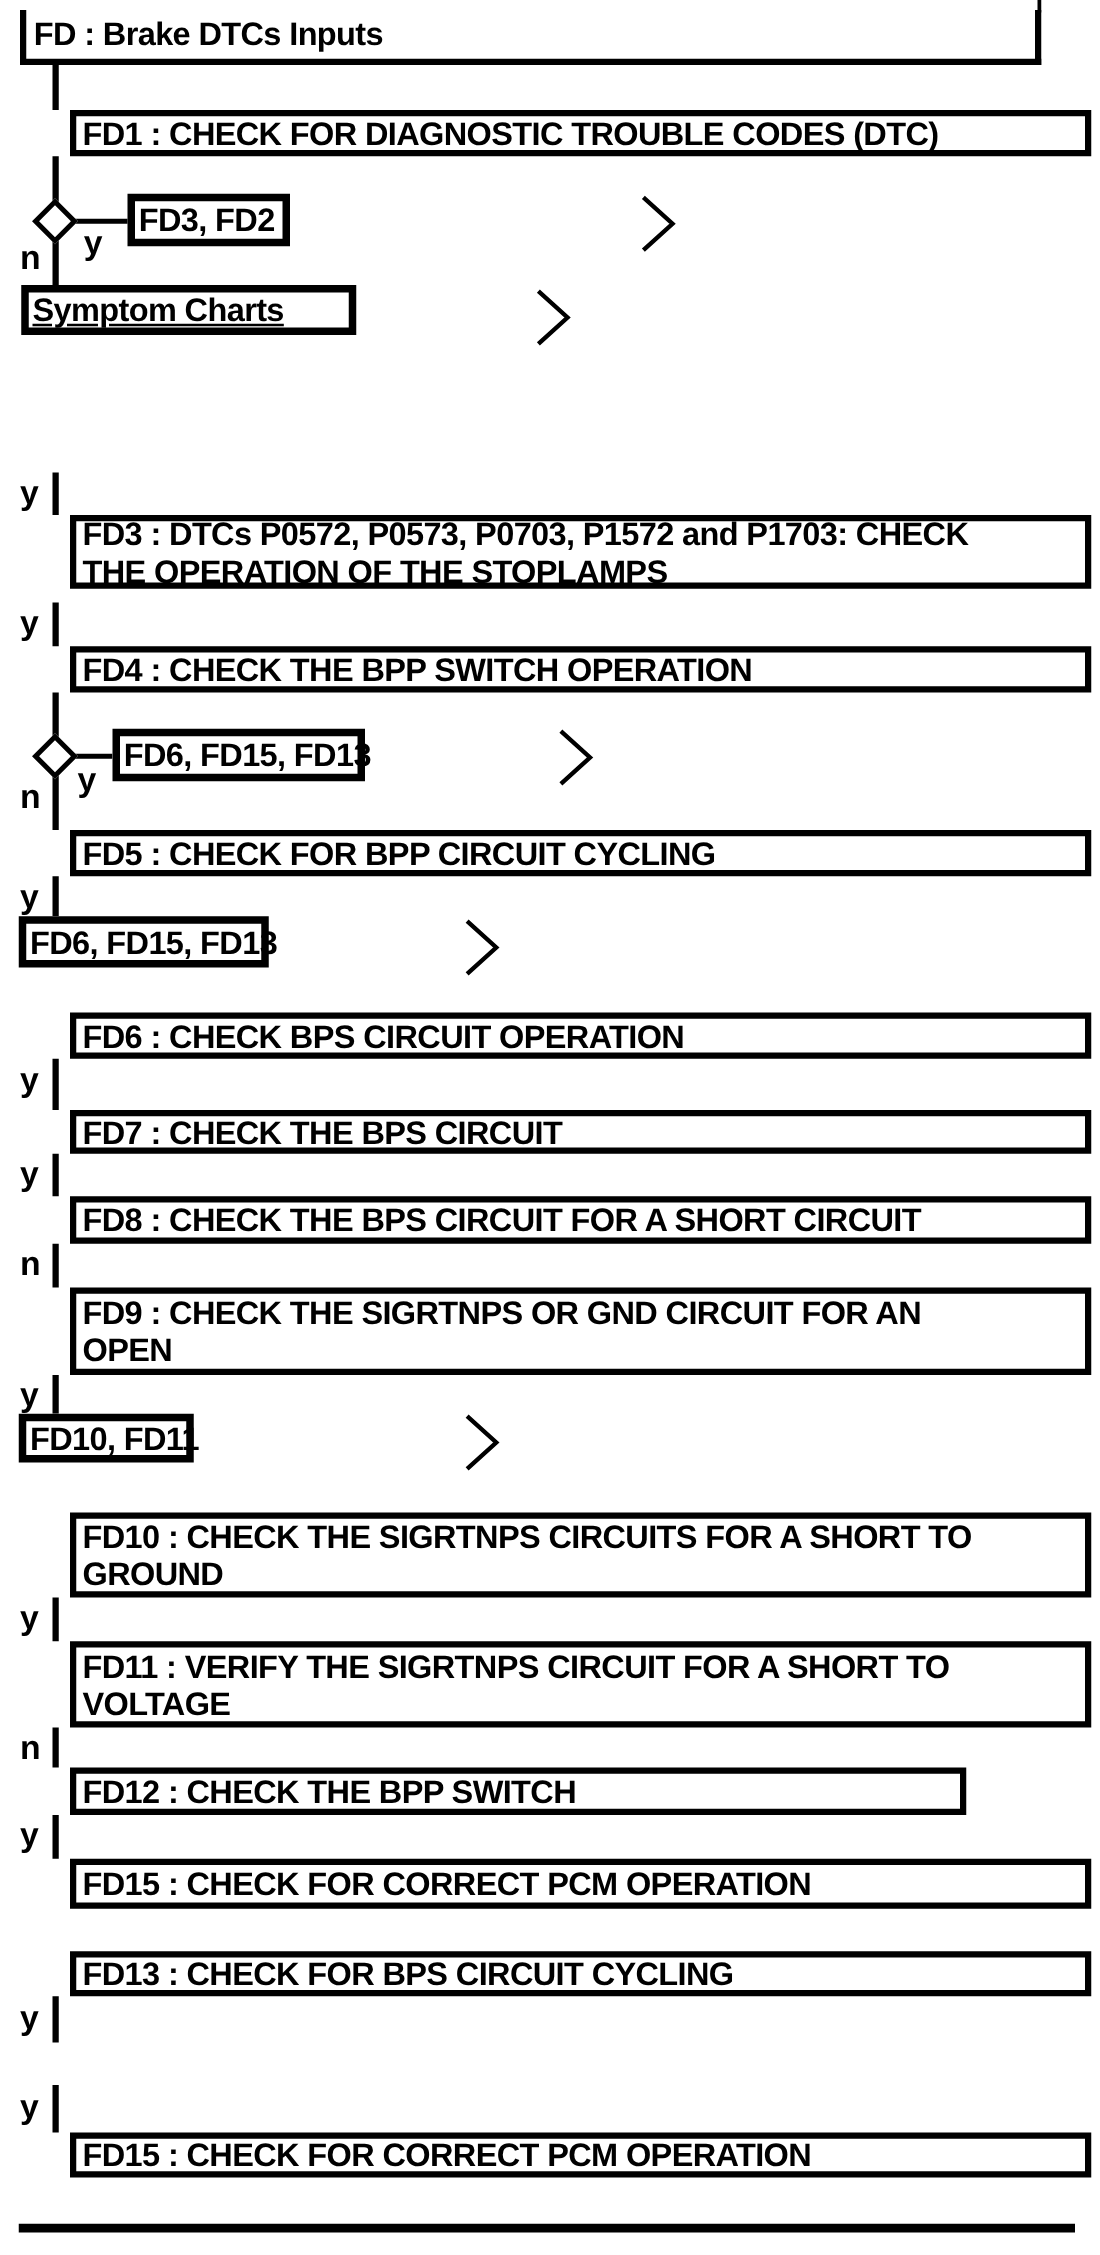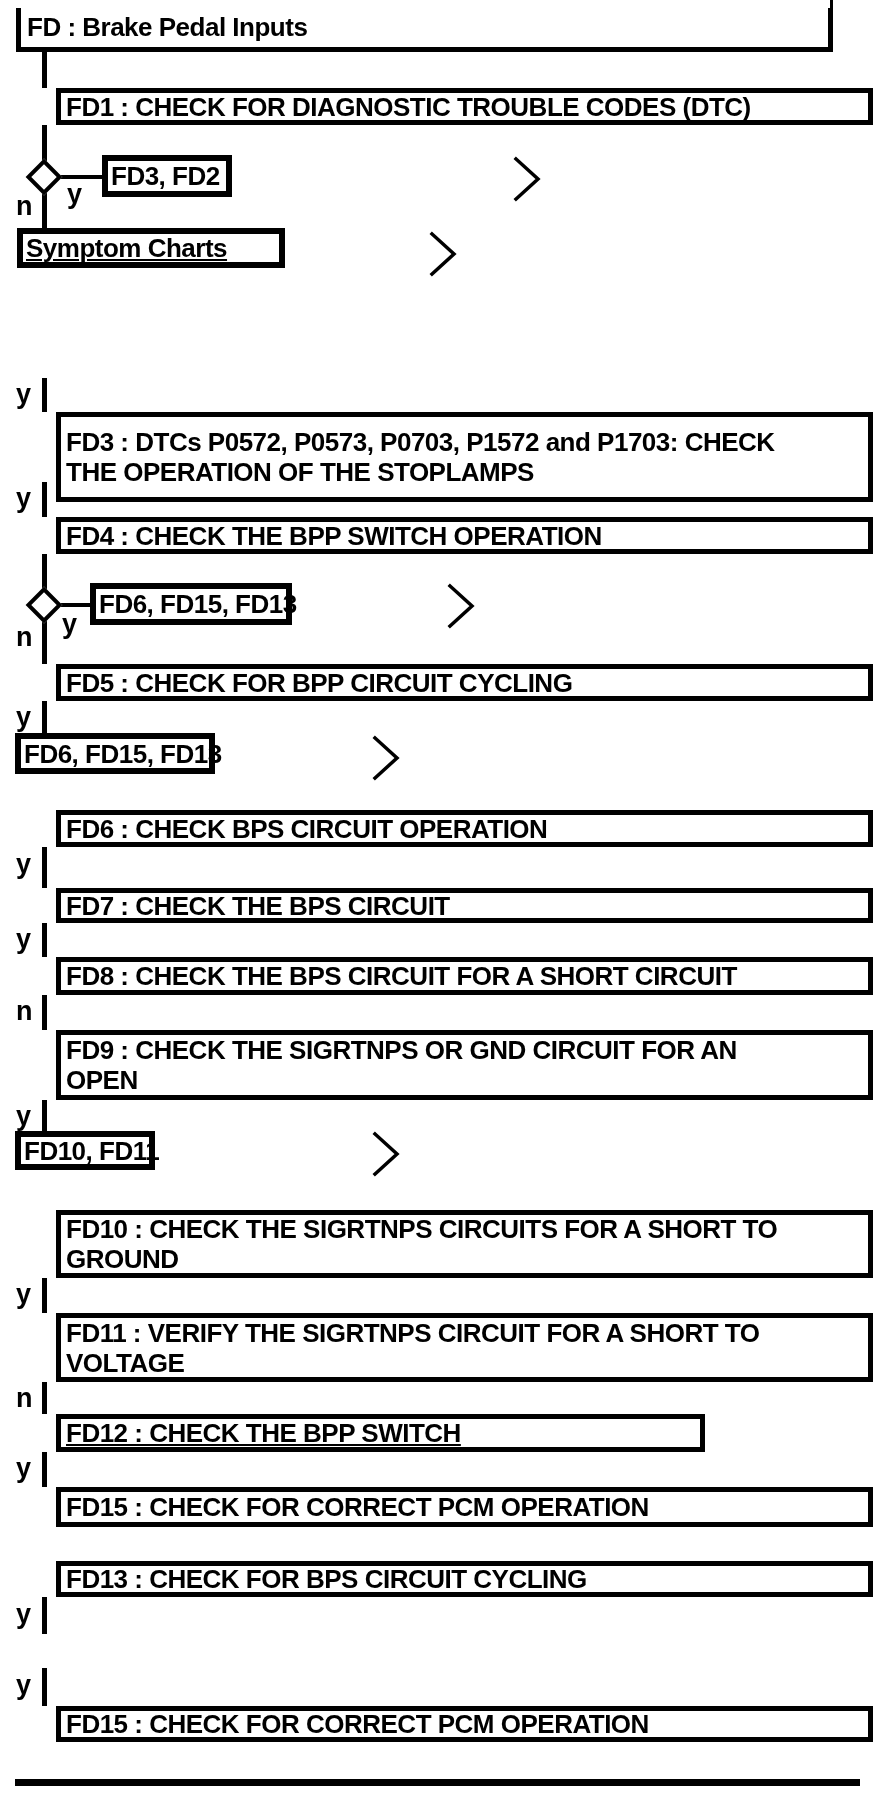--- a/index.html
+++ b/index.html
@@ -46,21 +46,21 @@
   .chevron { position:absolute; color:var(--ink); }
 
   .bottom-rule { position:absolute; background:var(--ink); }
 </style>
 </head>
 <body>
 
 <div class="canvas">
 
   <div class="title-block" style="left:16px; top:8px; width:817px; height:44px;">
-    <span class="box-text">FD : Brake Pedal Inputs</span>
+    <span class="box-text">FD : Brake DTCs Inputs</span>
   </div>
   <div class="title-tick" style="left:830px; top:0; width:3px; height:10px;"></div>
 
   <div class="vline" style="left:42px; top:52px; height:36px;"></div>
 
   <div class="box" style="left:16px; top:88px; width:817px; height:37px;">
     <span class="box-text">FD1 : CHECK FOR DIAGNOSTIC TROUBLE CODES (DTC)</span>
   </div>
 
   <div class="vline" style="left:42px; top:125px; height:105px;"></div>
@@ -78,21 +78,21 @@
   <div class="refbox" style="left:17px; top:228px; width:268px; height:40px;text-decoration:underline;">
     <span class="box-text">Symptom Charts</span>
   </div>
   <svg class="chevron" style="left:428px; top:230px;" width="30" height="48" viewBox="0 0 30 48">
     <polyline points="4,4 26,24 4,44" fill="none" stroke="currentColor" stroke-width="3.5" stroke-linecap="square"></polyline>
   </svg>
 
   <div class="vline" style="left:42px; top:378px; height:34px;"></div>
   <div class="branch-label" style="left:16px; top:381px;">y</div>
 
-  <div class="box" style="left:16px; top:412px; width:817px; height:90px;">
+  <div class="box" style="left:16px; top:412px; width:817px; height:59px;">
     <span class="box-text">FD3 : DTCs P0572, P0573, P0703, P1572 and P1703: CHECK
 THE OPERATION OF THE STOPLAMPS</span>
   </div>
   <div class="vline" style="left:42px; top:482px; height:35px;"></div>
   <div class="branch-label" style="left:16px; top:485px;">y</div>
 
   <div class="box" style="left:16px; top:517px; width:817px; height:37px;">
     <span class="box-text">FD4 : CHECK THE BPP SWITCH OPERATION</span>
   </div>
 
@@ -158,21 +158,21 @@
   <div class="vline" style="left:42px; top:1278px; height:35px;"></div>
   <div class="branch-label" style="left:16px; top:1281px;">y</div>
 
   <div class="box" style="left:16px; top:1313px; width:817px; height:69px;">
     <span class="box-text">FD11 : VERIFY THE SIGRTNPS CIRCUIT FOR A SHORT TO
 VOLTAGE</span>
   </div>
   <div class="vline" style="left:42px; top:1382px; height:32px;"></div>
   <div class="branch-label" style="left:16px; top:1385px;">n</div>
 
-  <div class="box" style="left:16px; top:1414px; width:649px; height:38px;text-decoration:underline;">
+  <div class="box" style="left:16px; top:1414px; width:717px; height:38px;">
     <span class="box-text">FD12 : CHECK THE BPP SWITCH</span>
   </div>
   <div class="vline" style="left:42px; top:1452px; height:35px;"></div>
   <div class="branch-label" style="left:16px; top:1455px;">y</div>
 
   <div class="box" style="left:16px; top:1487px; width:817px; height:40px;">
     <span class="box-text">FD15 : CHECK FOR CORRECT PCM OPERATION</span>
   </div>
 
   <div class="box" style="left:16px; top:1561px; width:817px; height:36px;">

